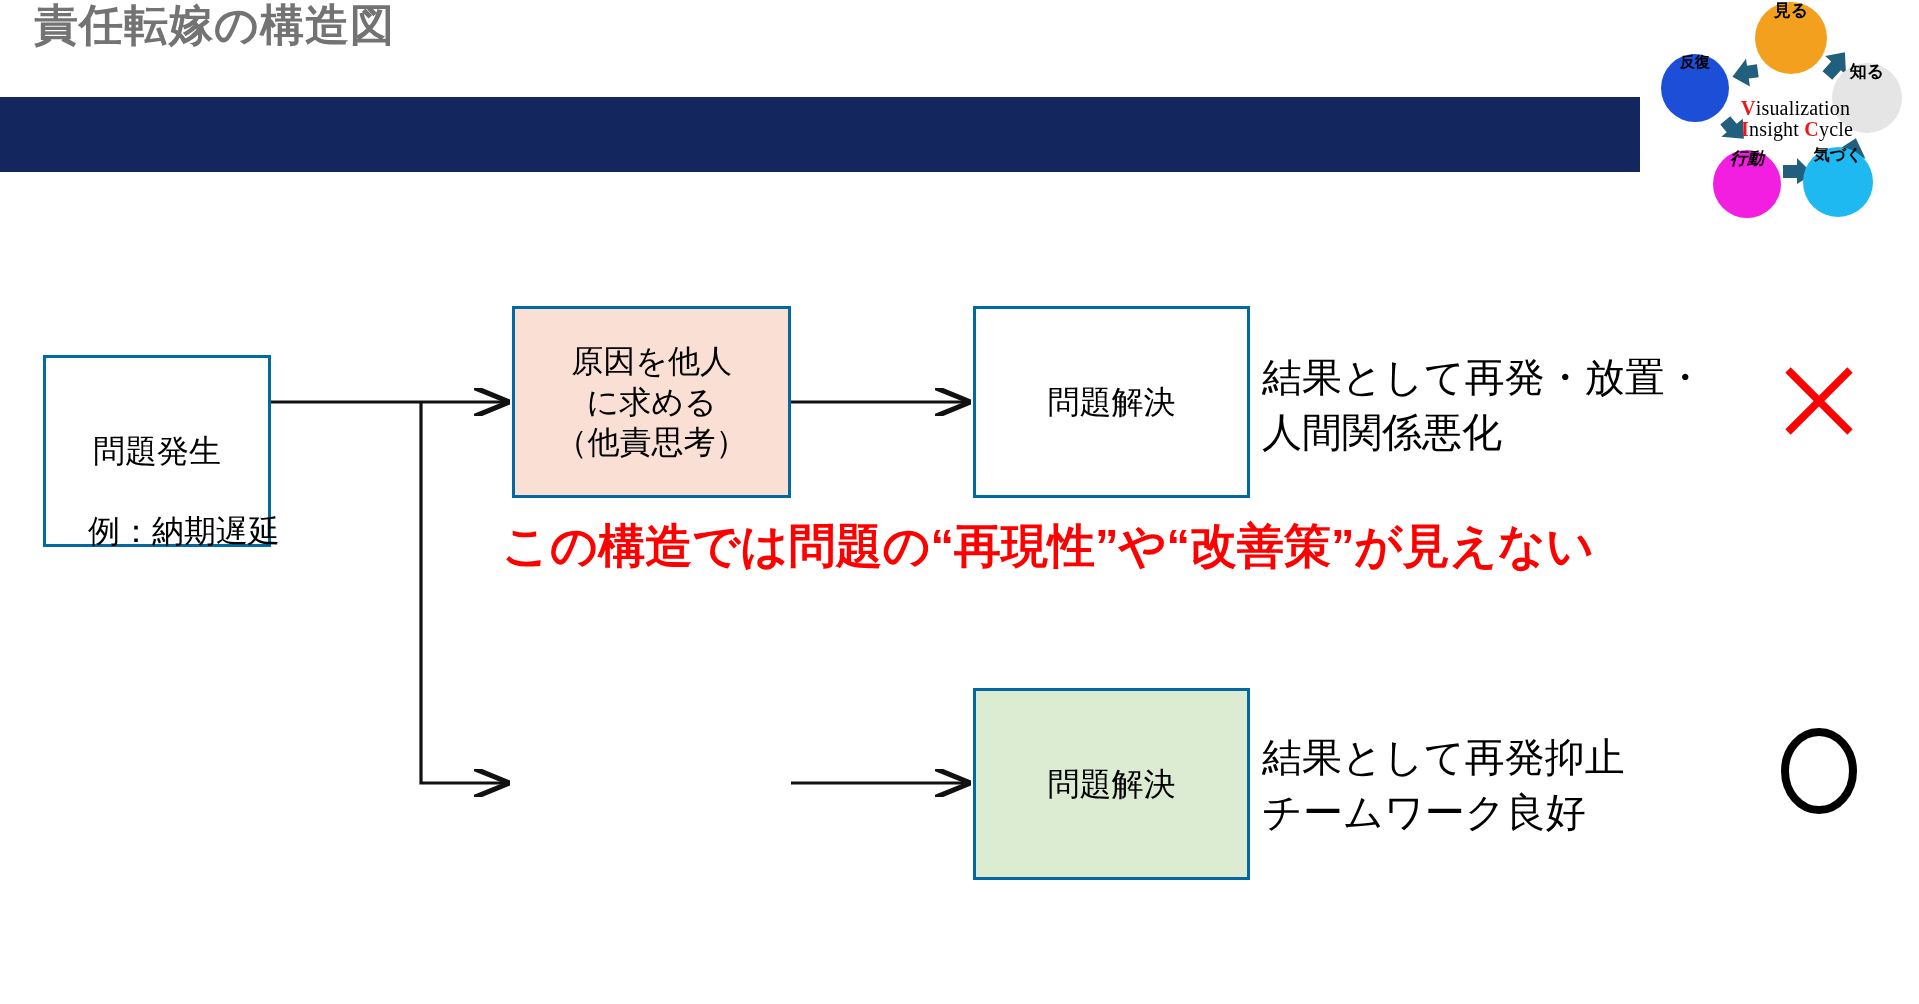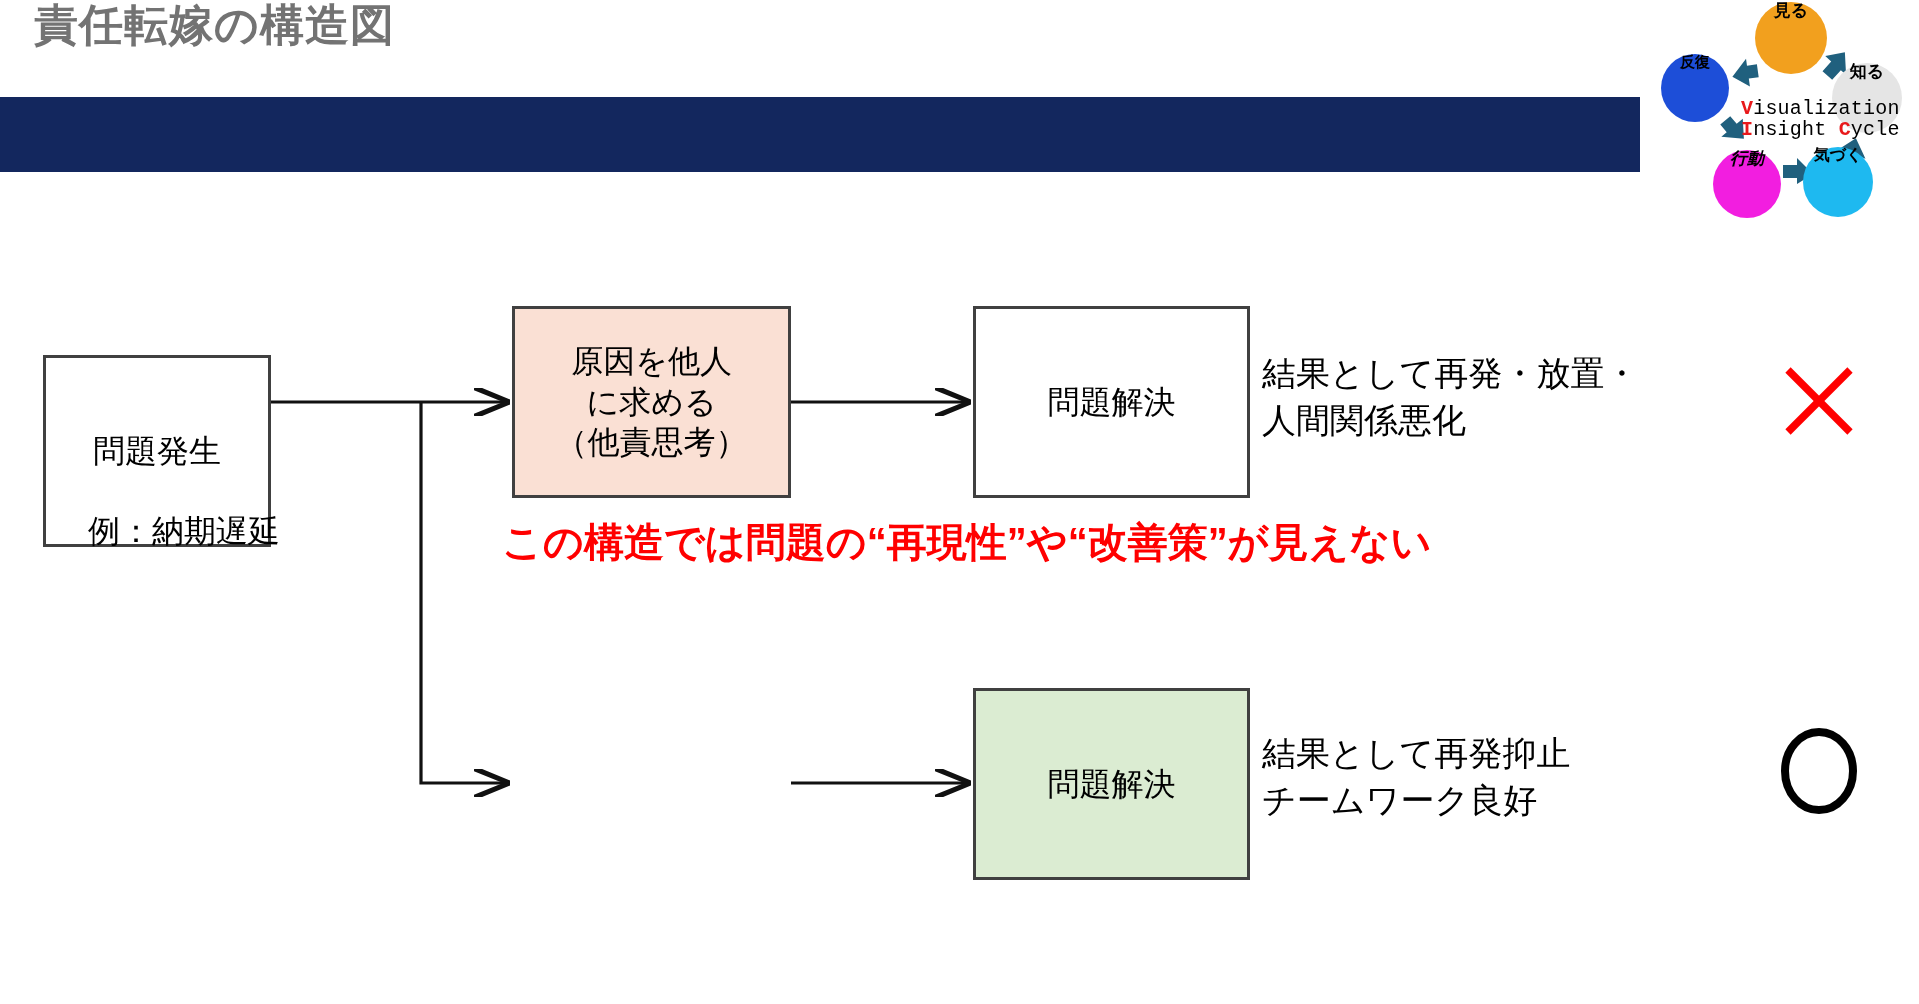--- a/index.html
+++ b/index.html
@@ -75,34 +75,34 @@
   #logo-c-miru   { left: 100px; top: 2px;   width: 72px; height: 72px; background: #F2A01E; }
   #logo-c-shiru  { left: 177px; top: 63px;  width: 70px; height: 70px; background: #e5e5e5; }
   #logo-c-kizuku { left: 148px; top: 147px; width: 70px; height: 70px; background: #1EB9F0; font-size: 16px; }
   #logo-c-koudou { left: 58px;  top: 150px; width: 68px; height: 68px; background: #F21EE0; font-style: italic; }
   #logo-c-hanpuku{ left: 6px;   top: 54px;  width: 68px; height: 68px; background: #1d4ed8; font-size: 15px; }
 
   .logo-line {
     position: absolute;
     font-size: 20px;
     color: #000000;
-    font-family: Liberation Mono, monospace;
+    font-family: Liberation Serif, serif;
     white-space: nowrap;
     letter-spacing: 0.2px;
   }
   .logo-line .cap { color: #E8191B; font-weight: bold; }
   #logo-line1 { left: 86px; top: 97px; }
   #logo-line2 { left: 86px; top: 118px; }
 
   .logo-arrow { position: absolute; color: #20607E; }
 
   
   .flow-box {
     position: absolute;
-    border: 3px solid #404040;
+    border: 3px solid #0369a1;
     box-sizing: border-box;
     display: flex;
     align-items: center;
     justify-content: center;
     text-align: center;
     font-size: 32px;
     color: #000000;
     line-height: 1.28;
     font-family: "Liberation Sans", "DejaVu Sans", sans-serif;
   }
@@ -131,21 +131,21 @@
     left: 0;
     top: 0;
     width: 1919px;
     height: 1004px;
     pointer-events: none;
   }
 
   
   .outcome {
     position: absolute;
-    font-size: 34px;
+    font-size: 40px;
     color: #000000;
     line-height: 1.38;
     white-space: pre-line;
   }
   #outcome-bad  { left: 1262px; top: 350px; }
   #outcome-good { left: 1262px; top: 730px; }
 
   
   #verdict-bad {
     position: absolute;
@@ -160,21 +160,21 @@
     top: 728px;
     width: 86px;
     height: 86px;
   }
 
   
   #warning-text {
     position: absolute;
     left: 502px;
     top: 515px;
-    font-size: 40px;
+    font-size: 47px;
     font-weight: bold;
     color: #FF0000;
     white-space: nowrap;
     letter-spacing: 0px;
   }
 </style>
 </head>
 <body>
 
 <div id="slide">

